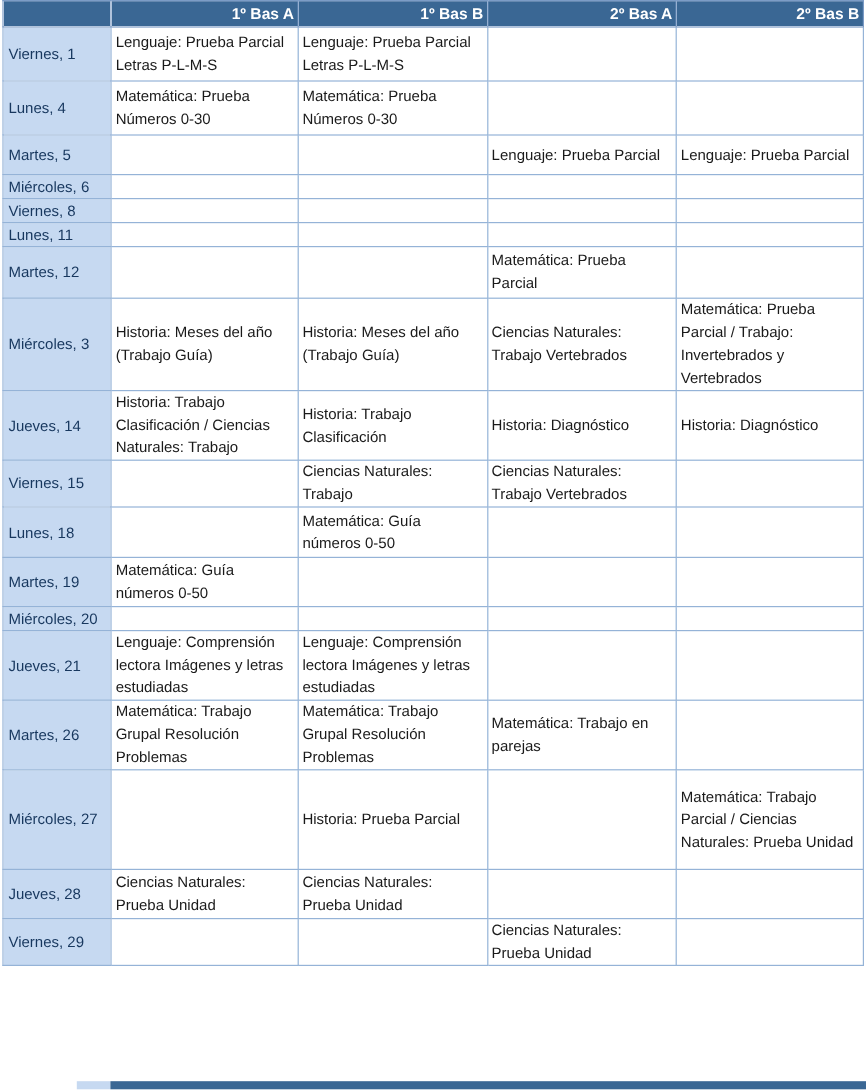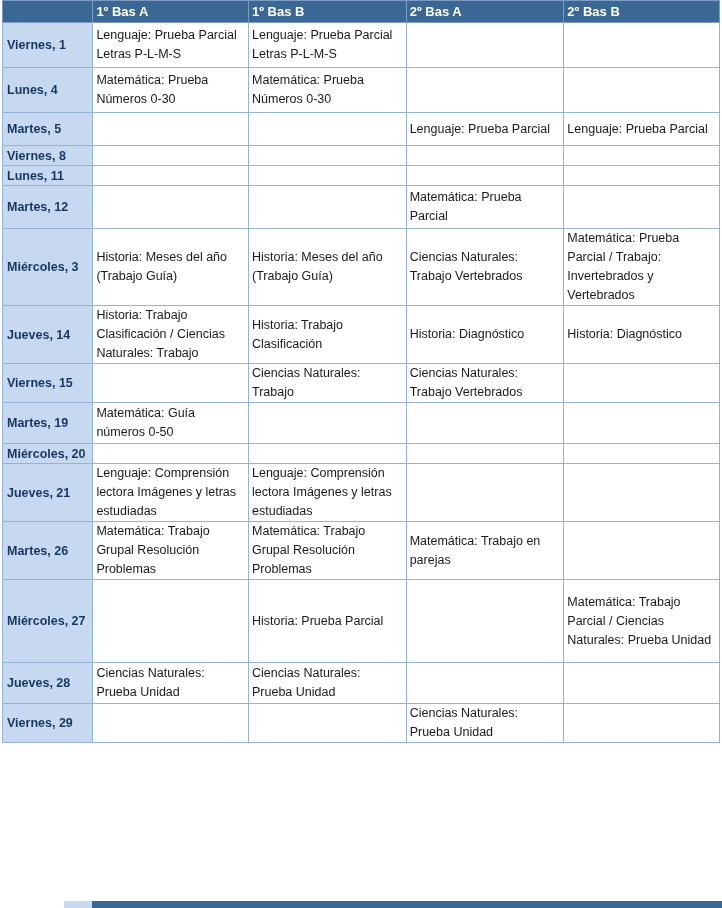--- a/index.html
+++ b/index.html
@@ -7,26 +7,26 @@
     --day_text:#17375e; --body_text:#1a1a1a; --header_text:#ffffff; --page_bg:#ffffff;
   }
   *{box-sizing:border-box;}
   html,body{margin:0;padding:0;background:var(--page_bg);}
   body{width:722px;height:908px;position:relative;font-family:"Liberation Sans",sans-serif;}
   table.schedule{border-collapse:collapse;table-layout:fixed;width:718px;margin:0 0 0 2px;}
   col.c-day{width:90px;} col.c-1{width:155px;} col.c-2{width:157px;} col.c-3{width:157px;} col.c-4{width:155px;}
   th,td{border:1px solid var(--border);padding:0 3px;overflow:hidden;vertical-align:middle;}
   thead th{
     background:var(--header_bg);color:var(--header_text);
-    font-size:13px;font-weight:bold;text-align:left;height:22px;
+    font-size:13px;font-weight:bold;text-align:right;height:22px;
     border-color:#7c9cc6;
   }
   td.day{
     background:var(--day_col_bg);color:var(--day_text);
-    font-weight:bold;font-size:12.5px;line-height:16px;padding-left:4px;
+    font-weight:normal;font-size:12.5px;line-height:16px;padding-left:4px;
   }
   td.cell{
     background:#ffffff;color:var(--body_text);
     font-size:12.5px;line-height:19px;
   }
   .bottom-bar{position:absolute;left:0;bottom:0;height:7px;width:722px;}
   .bottom-bar .day-frag{position:absolute;left:64px;width:28px;height:7px;background:var(--day_col_bg);}
   .bottom-bar .hdr-frag{position:absolute;left:92px;right:0;height:7px;background:var(--header_bg);}
 </style>
 </head>
@@ -65,20 +65,27 @@
       <td class="cell"></td>
     </tr>
     <tr style="height:33px">
       <td class="day">Martes, 5</td>
       <td class="cell"></td>
       <td class="cell"></td>
       <td class="cell">Lenguaje: Prueba Parcial</td>
       <td class="cell">Lenguaje: Prueba Parcial</td>
     </tr>
     <tr style="height:20px">
+      <td class="day">Miércoles, 6</td>
+      <td class="cell"></td>
+      <td class="cell"></td>
+      <td class="cell"></td>
+      <td class="cell"></td>
+    </tr>
+    <tr style="height:20px">
       <td class="day">Viernes, 8</td>
       <td class="cell"></td>
       <td class="cell"></td>
       <td class="cell"></td>
       <td class="cell"></td>
     </tr>
     <tr style="height:20px">
       <td class="day">Lunes, 11</td>
       <td class="cell"></td>
       <td class="cell"></td>
@@ -104,20 +111,27 @@
       <td class="cell">Historia: Trabajo Clasificación / Ciencias Naturales: Trabajo</td>
       <td class="cell">Historia: Trabajo Clasificación</td>
       <td class="cell">Historia: Diagnóstico</td>
       <td class="cell">Historia: Diagnóstico</td>
     </tr>
     <tr style="height:26px">
       <td class="day">Viernes, 15</td>
       <td class="cell"></td>
       <td class="cell">Ciencias Naturales: Trabajo</td>
       <td class="cell">Ciencias Naturales: Trabajo Vertebrados</td>
+      <td class="cell"></td>
+    </tr>
+    <tr style="height:42px">
+      <td class="day">Lunes, 18</td>
+      <td class="cell"></td>
+      <td class="cell">Matemática: Guía números 0-50</td>
+      <td class="cell"></td>
       <td class="cell"></td>
     </tr>
     <tr style="height:41px">
       <td class="day">Martes, 19</td>
       <td class="cell">Matemática: Guía números 0-50</td>
       <td class="cell"></td>
       <td class="cell"></td>
       <td class="cell"></td>
     </tr>
     <tr style="height:20px">

